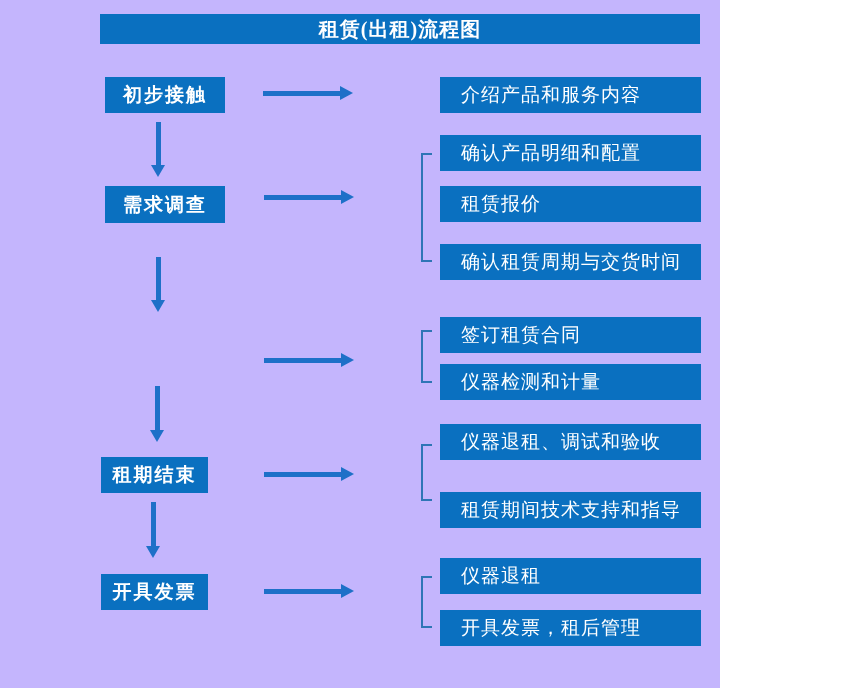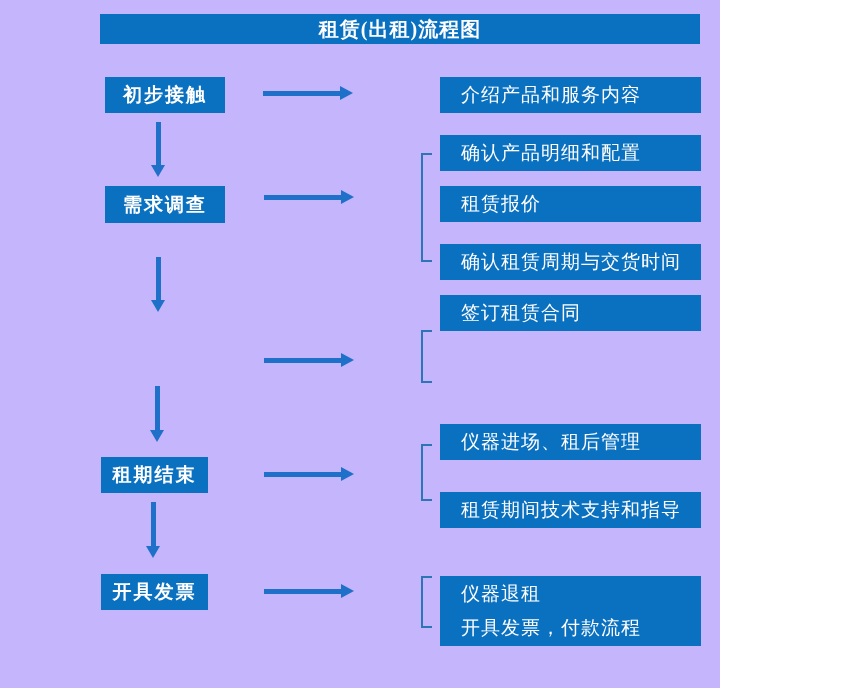--- a/index.html
+++ b/index.html
@@ -165,19 +165,20 @@
 
   <div class="bracket" style="top:153px;height:109px"></div>
   <div class="bracket" style="top:330px;height:53px"></div>
   <div class="bracket" style="top:444px;height:57px"></div>
   <div class="bracket" style="top:576px;height:52px"></div>
 
   <div class="output" style="top:77px">介绍产品和服务内容</div>
   <div class="output" style="top:186px">租赁报价</div>
   <div class="output" style="top:135px">确认产品明细和配置</div>
   <div class="output" style="top:244px">确认租赁周期与交货时间</div>
-  <div class="output" style="top:295px">签订租赁合同</div>
-  <div class="output" style="top:424px">仪器进场、租后管理</div>
+  <div class="output" style="top:317px">签订租赁合同</div>
+  <div class="output" style="top:364px">仪器检测和计量</div>
+  <div class="output" style="top:424px">仪器退租、调试和验收</div>
   <div class="output" style="top:492px">租赁期间技术支持和指导</div>
-  <div class="output" style="top:576px">仪器退租</div>
-  <div class="output" style="top:610px">开具发票，付款流程</div>
+  <div class="output" style="top:558px">仪器退租</div>
+  <div class="output" style="top:610px">开具发票，租后管理</div>
 
 </div>
 
 </body></html>

